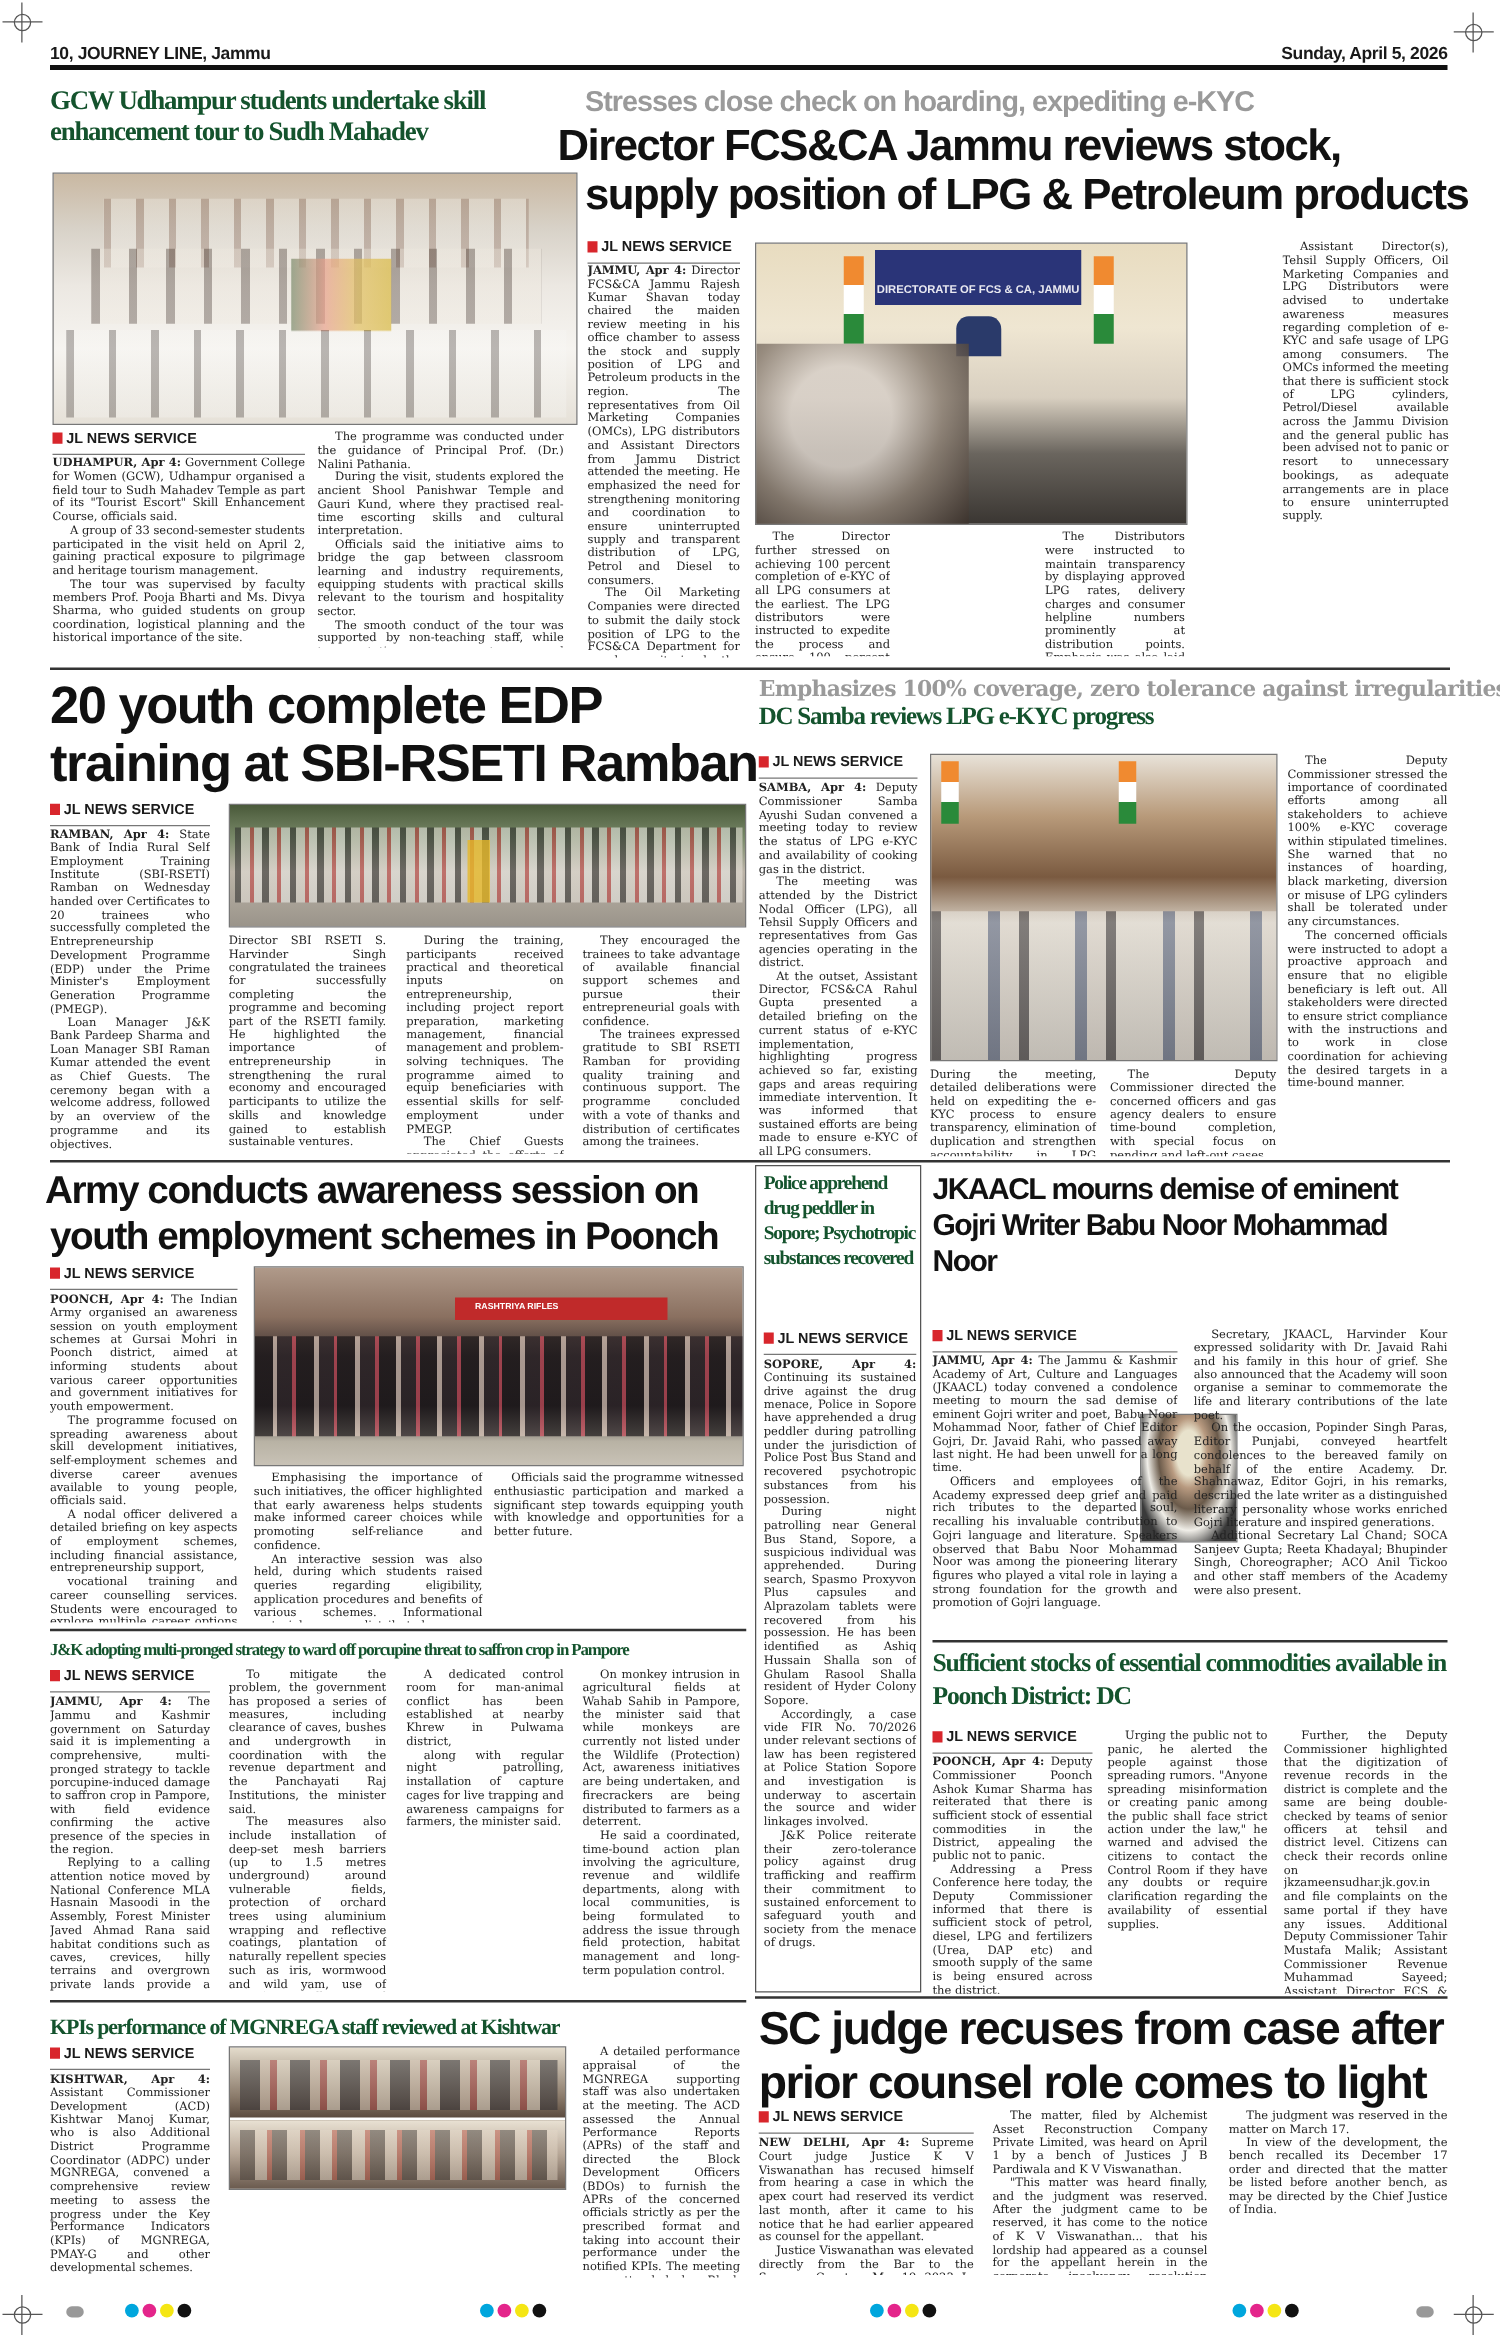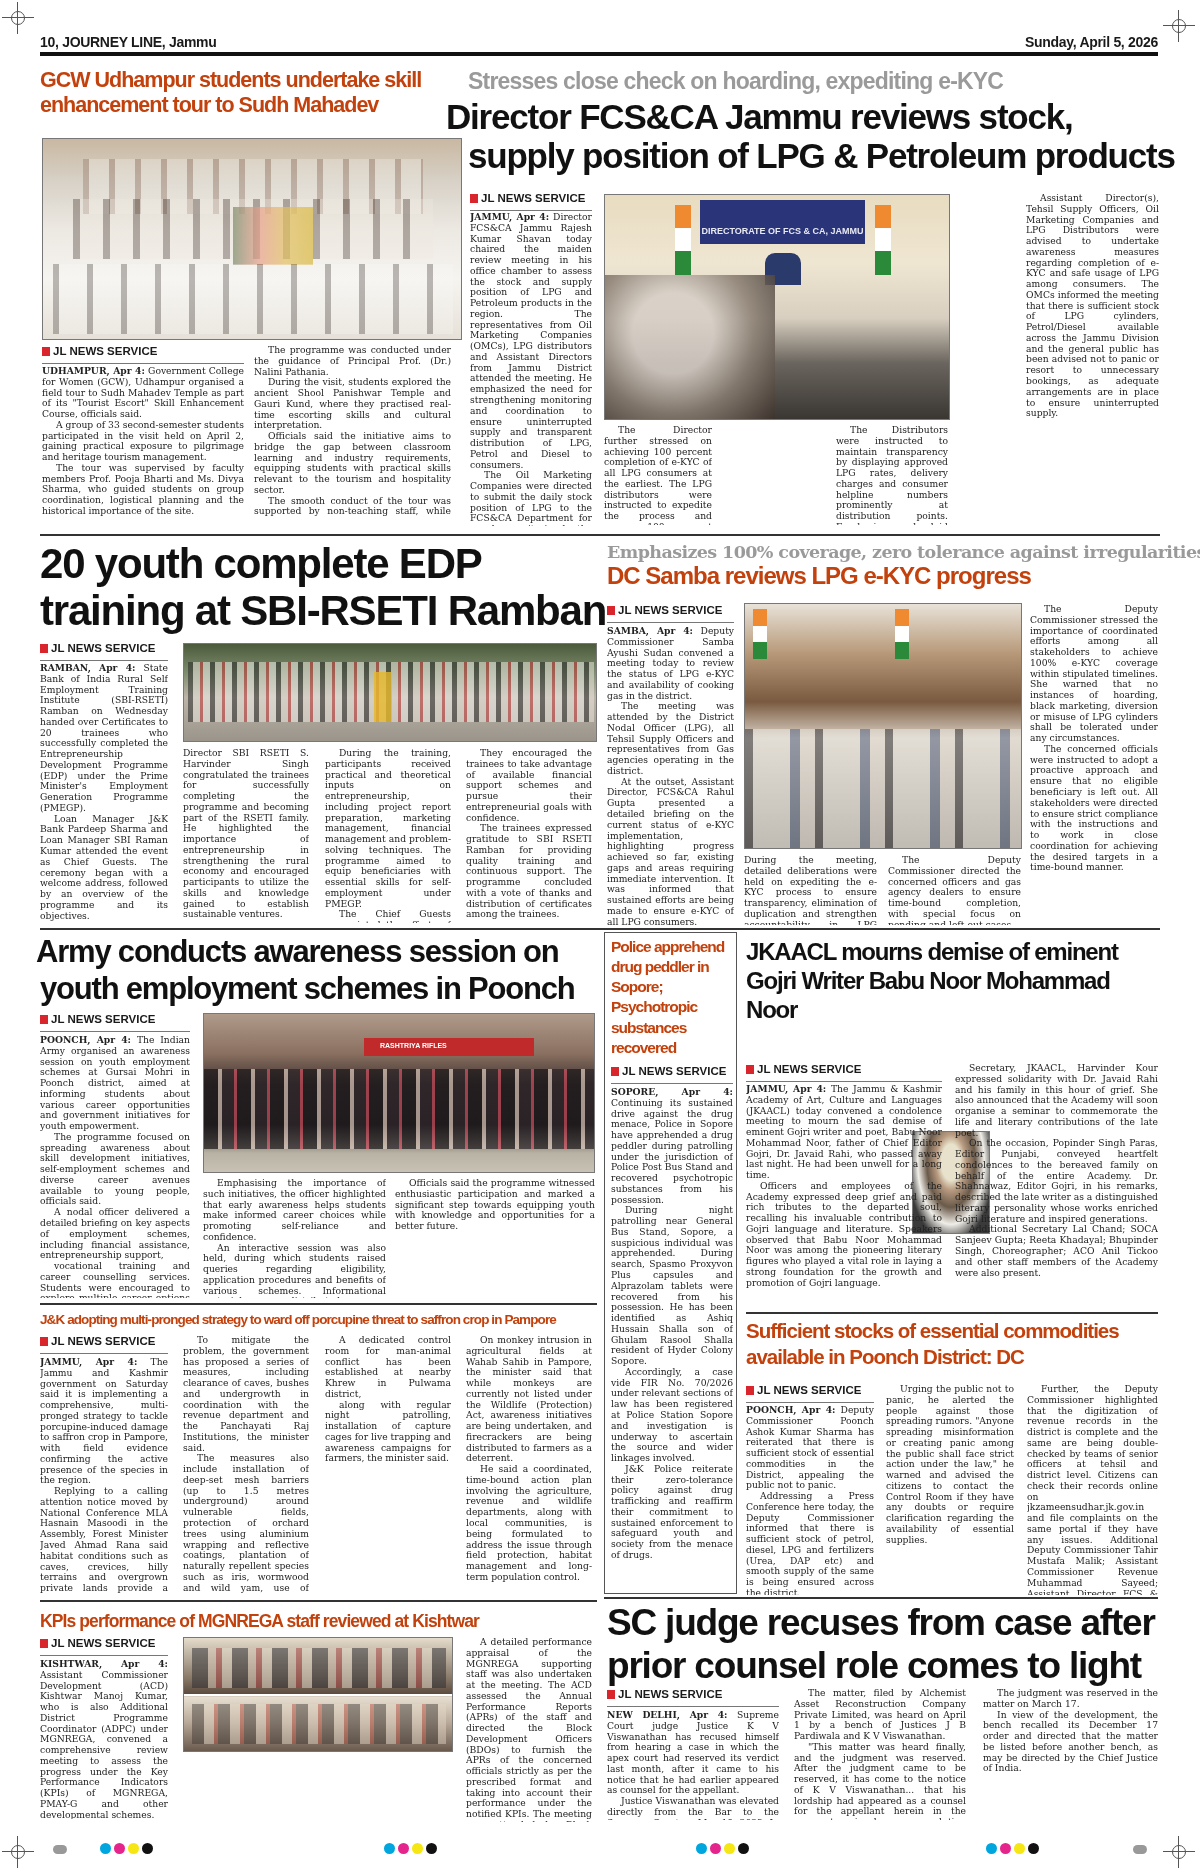--- a/index.html
+++ b/index.html
@@ -5,21 +5,21 @@
 *{box-sizing:border-box;margin:0;padding:0}
 body{width:1200px;height:1870px;background:#fff;position:relative;overflow:hidden;font-family:"DejaVu Serif",serif;color:#1a1a1a}
 .abs{position:absolute}
 .masthead{position:absolute;left:40px;top:34px;width:1118px;height:22px;border-bottom:4px solid #111}
 .mh-left{position:absolute;left:0;top:0;font-family:"Liberation Sans",sans-serif;font-weight:bold;font-size:14px;letter-spacing:-0.3px}
 .mh-right{position:absolute;right:0;top:0;font-family:"Liberation Sans",sans-serif;font-weight:bold;font-size:14px;letter-spacing:-0.3px}
 .reg{position:absolute;width:32px;height:32px}
 .reg:before{content:"";position:absolute;left:15px;top:0;width:1px;height:32px;background:#555}
 .reg:after{content:"";position:absolute;left:0;top:15px;width:32px;height:1px;background:#555}
 .reg span{position:absolute;left:9px;top:9px;width:14px;height:14px;border:1px solid #555;border-radius:50%}
-.hl-serif{font-family:Liberation Sans, sans-serif;font-weight:bold;letter-spacing:-1px;line-height:1.18;color:#c2410c}
+.hl-serif{font-family:Liberation Serif, serif;font-weight:bold;letter-spacing:-1px;line-height:1.18;color:#14532d}
 .hl-sans{font-family:"Liberation Sans",sans-serif;font-weight:bold;letter-spacing:-1.2px;line-height:1.12;color:#111;transform-origin:left top}
 .kicker{font-family:"Liberation Sans",sans-serif;font-weight:bold;color:#9a9a9a;letter-spacing:-0.8px}
 .byline{font-family:"Liberation Sans",sans-serif;font-weight:bold;font-size:11.5px;border-bottom:1.5px solid #777;padding-bottom:18px;height:16px;white-space:nowrap}
 .byline i{display:inline-block;width:8px;height:9px;background:#d8262c;margin-right:3px;vertical-align:-1px}
 .body{font-size:9.2px;line-height:1.17;text-align:justify;color:#222;font-family:"DejaVu Serif",serif;overflow:hidden}
 .body b{font-weight:bold}
 .body p{text-indent:14px}
 .body p.first{text-indent:0}
 .photo{position:absolute;border:1px solid #777;overflow:hidden}
 .rule{position:absolute;height:2px;background:#333}
@@ -113,21 +113,21 @@
 <div class="abs body" style="left:325px;top:748px;width:126px;height:175px">
   <p>During the training, participants received practical and theoretical inputs on entrepreneurship, including project report preparation, marketing management, financial management and problem-solving techniques. The programme aimed to equip beneficiaries with essential skills for self-employment under PMEGP.</p>
   <p>The Chief Guests appreciated the efforts of SBI RSETI Ramban in promoting entrepreneurship and empowering rural youth through skill development.</p>
 </div>
 <div class="abs body" style="left:466px;top:748px;width:126px;height:175px">
   <p>They encouraged the trainees to take advantage of available financial support schemes and pursue their entrepreneurial goals with confidence.</p>
   <p>The trainees expressed gratitude to SBI RSETI Ramban for providing quality training and continuous support. The programme concluded with a vote of thanks and distribution of certificates among the trainees.</p>
 </div>
 
 <div class="abs kicker" style="left:607px;top:542px;font-size:17.5px;font-family:'DejaVu Serif',serif;letter-spacing:-0.6px;white-space:nowrap">Emphasizes 100% coverage, zero tolerance against irregularities</div>
-<div class="abs hl-serif" style="left:607px;top:562px;font-size:24px;white-space:nowrap">DC Samba reviews LPG e-KYC progress</div>
+<div class="abs hl-serif" style="left:607px;top:562px;font-size:20px;white-space:nowrap">DC Samba reviews LPG e-KYC progress</div>
 <div class="abs byline" style="left:607px;top:604px;width:127px"><i></i><span>JL NEWS SERVICE</span></div>
 <div class="abs body" style="left:607px;top:626px;width:127px;height:300px">
   <p class="first"><b>SAMBA, Apr 4:</b> <span>Deputy Commissioner Samba Ayushi Sudan convened a meeting today to review the status of LPG e-KYC and availability of cooking gas in the district.</span></p>
   <p>The meeting was attended by the District Nodal Officer (LPG), all Tehsil Supply Officers and representatives from Gas agencies operating in the district.</p>
   <p>At the outset, Assistant Director, FCS&amp;CA Rahul Gupta presented a detailed briefing on the current status of e-KYC implementation, highlighting progress achieved so far, existing gaps and areas requiring immediate intervention. It was informed that sustained efforts are being made to ensure e-KYC of all LPG consumers.</p>
 </div>
 <div class="photo" style="left:744px;top:603px;width:278px;height:246px;background:linear-gradient(180deg,#e8e2d8 0%,#b89a7a 20%,#7a5a40 40%,#d8cfc2 55%,#8a8278 100%)">
   <div style="position:absolute;left:8px;top:5px;width:14px;height:50px;background:linear-gradient(180deg,#f08a30 0 33%,#fff 33% 66%,#2a8a3a 66%)"></div>
   <div style="position:absolute;left:150px;top:5px;width:14px;height:50px;background:linear-gradient(180deg,#f08a30 0 33%,#fff 33% 66%,#2a8a3a 66%)"></div>
   <div style="position:absolute;left:0;top:125px;width:278px;height:121px;background:repeating-linear-gradient(90deg,#3a3a40 0 8px,#eceae4 8px 45px,#5a6a8a 45px 55px,#e8e4de 55px 70px);opacity:.55"></div>

